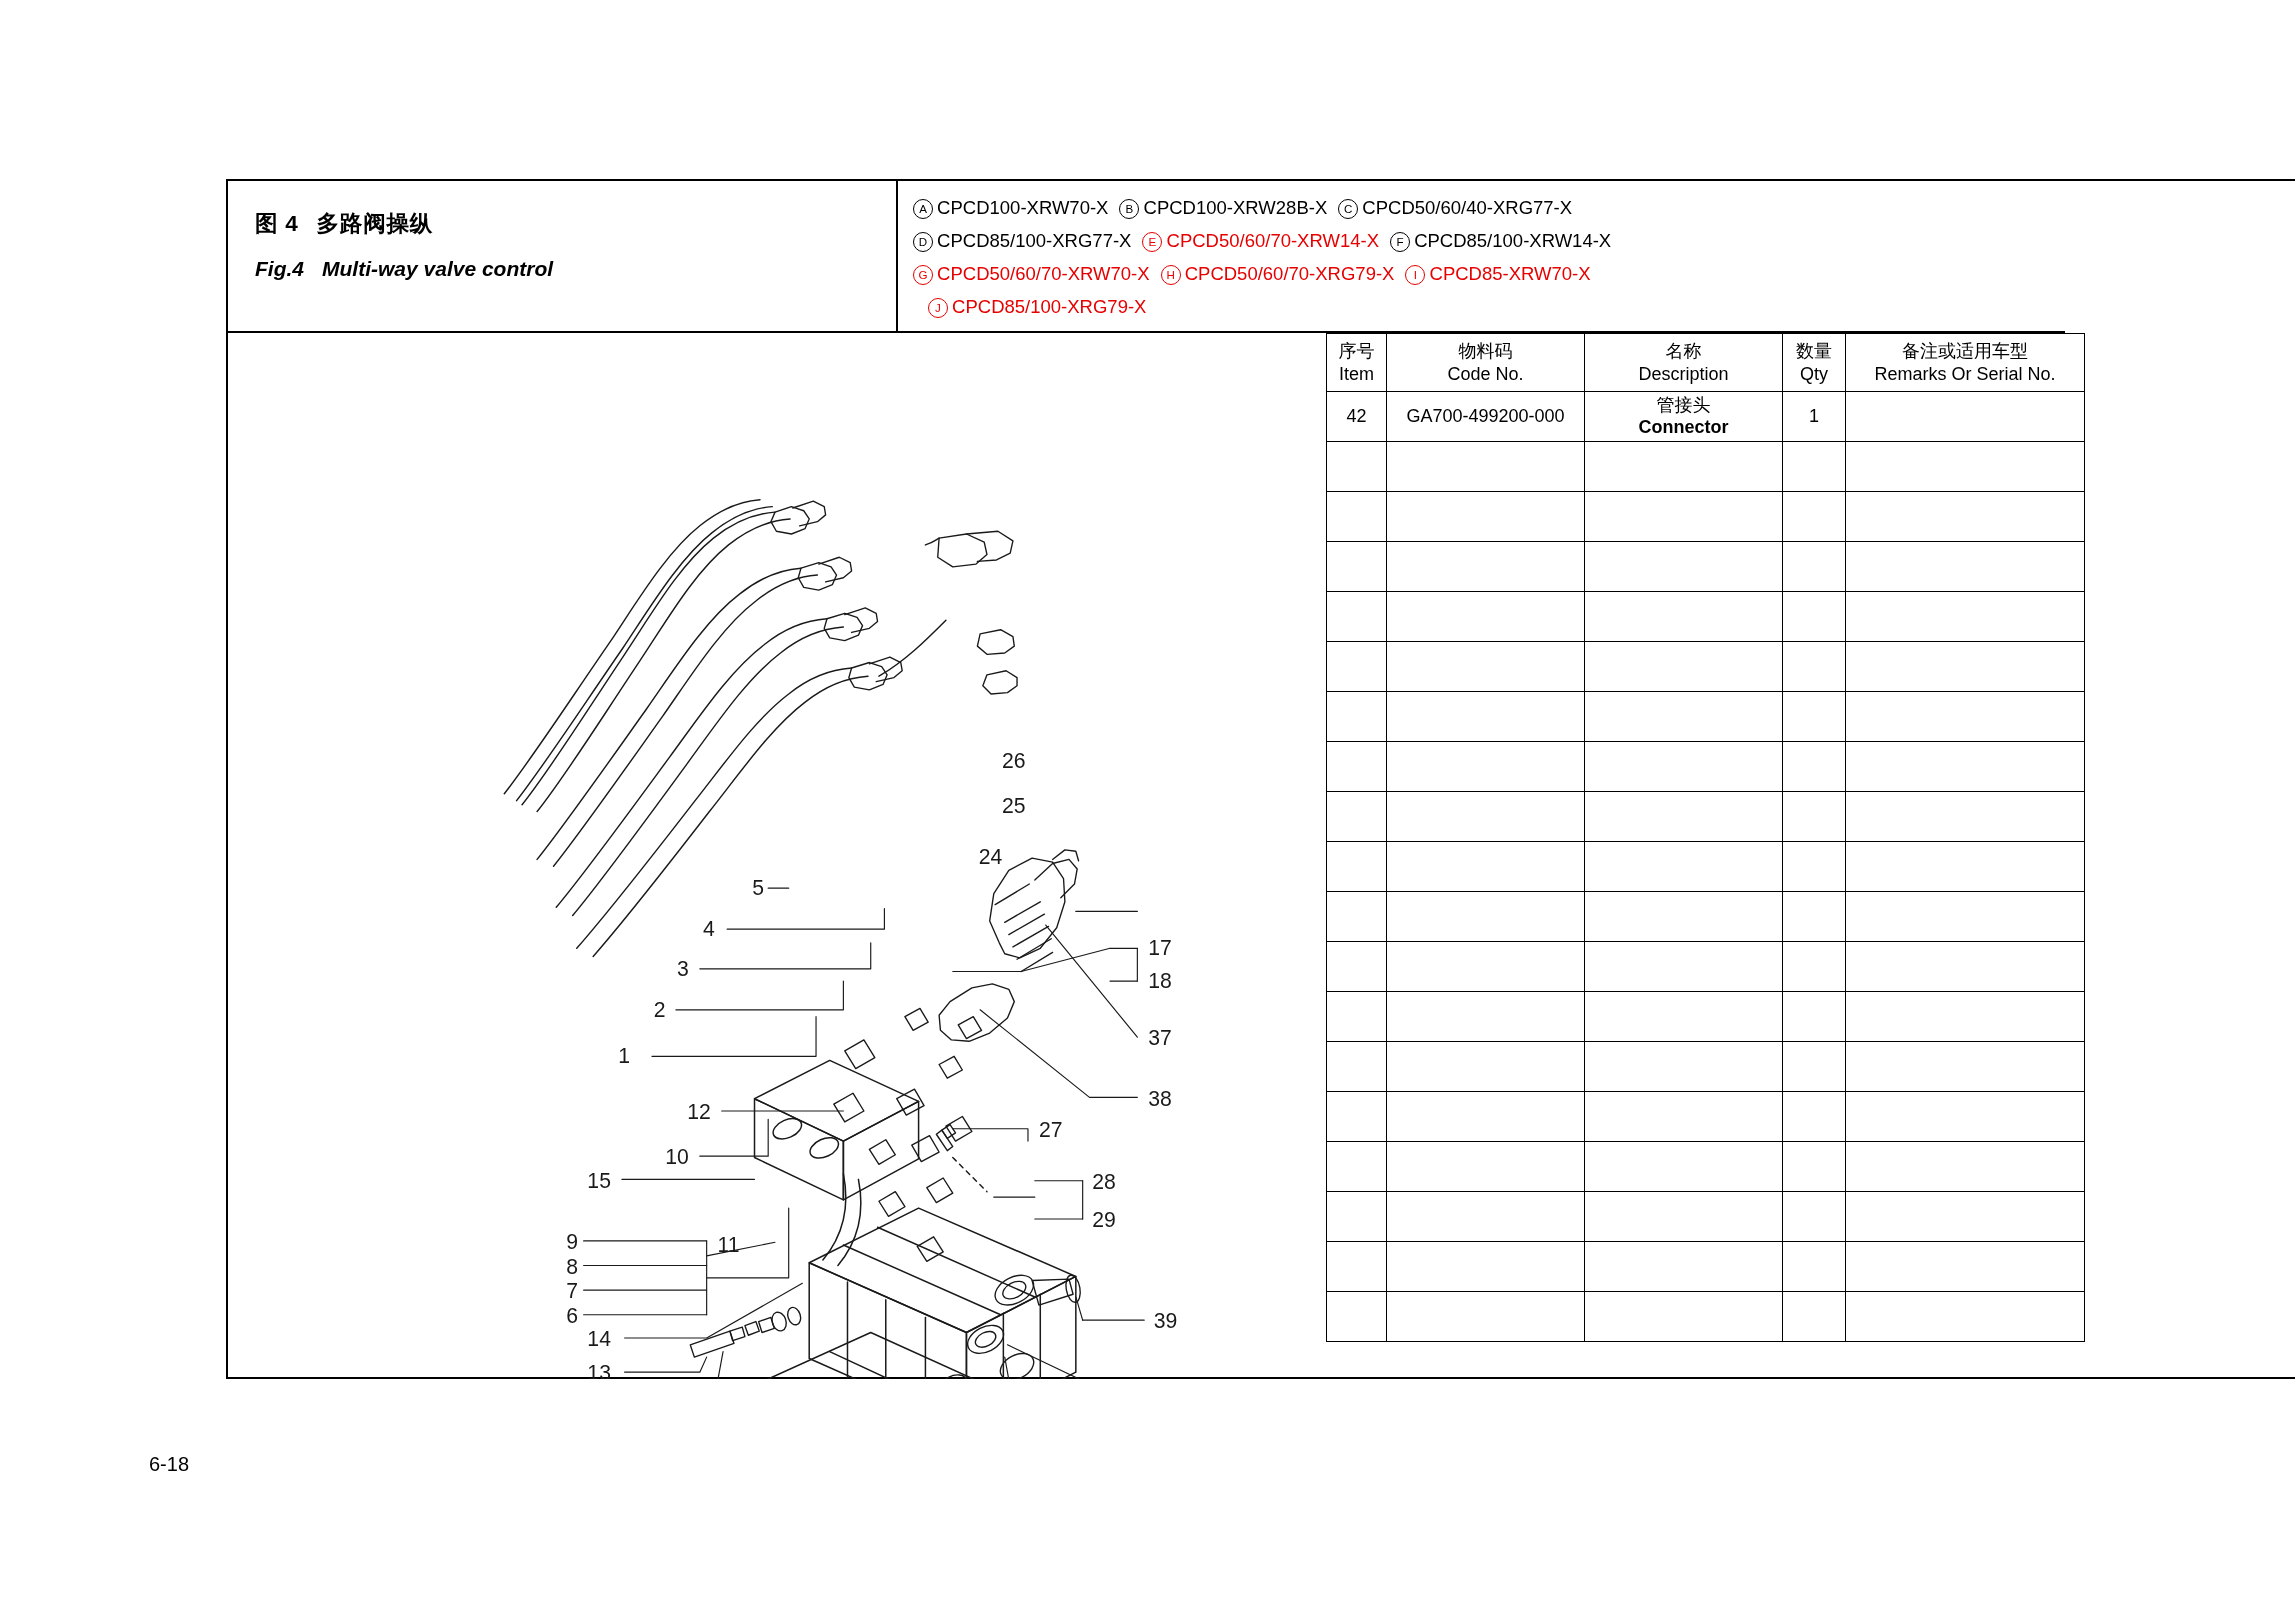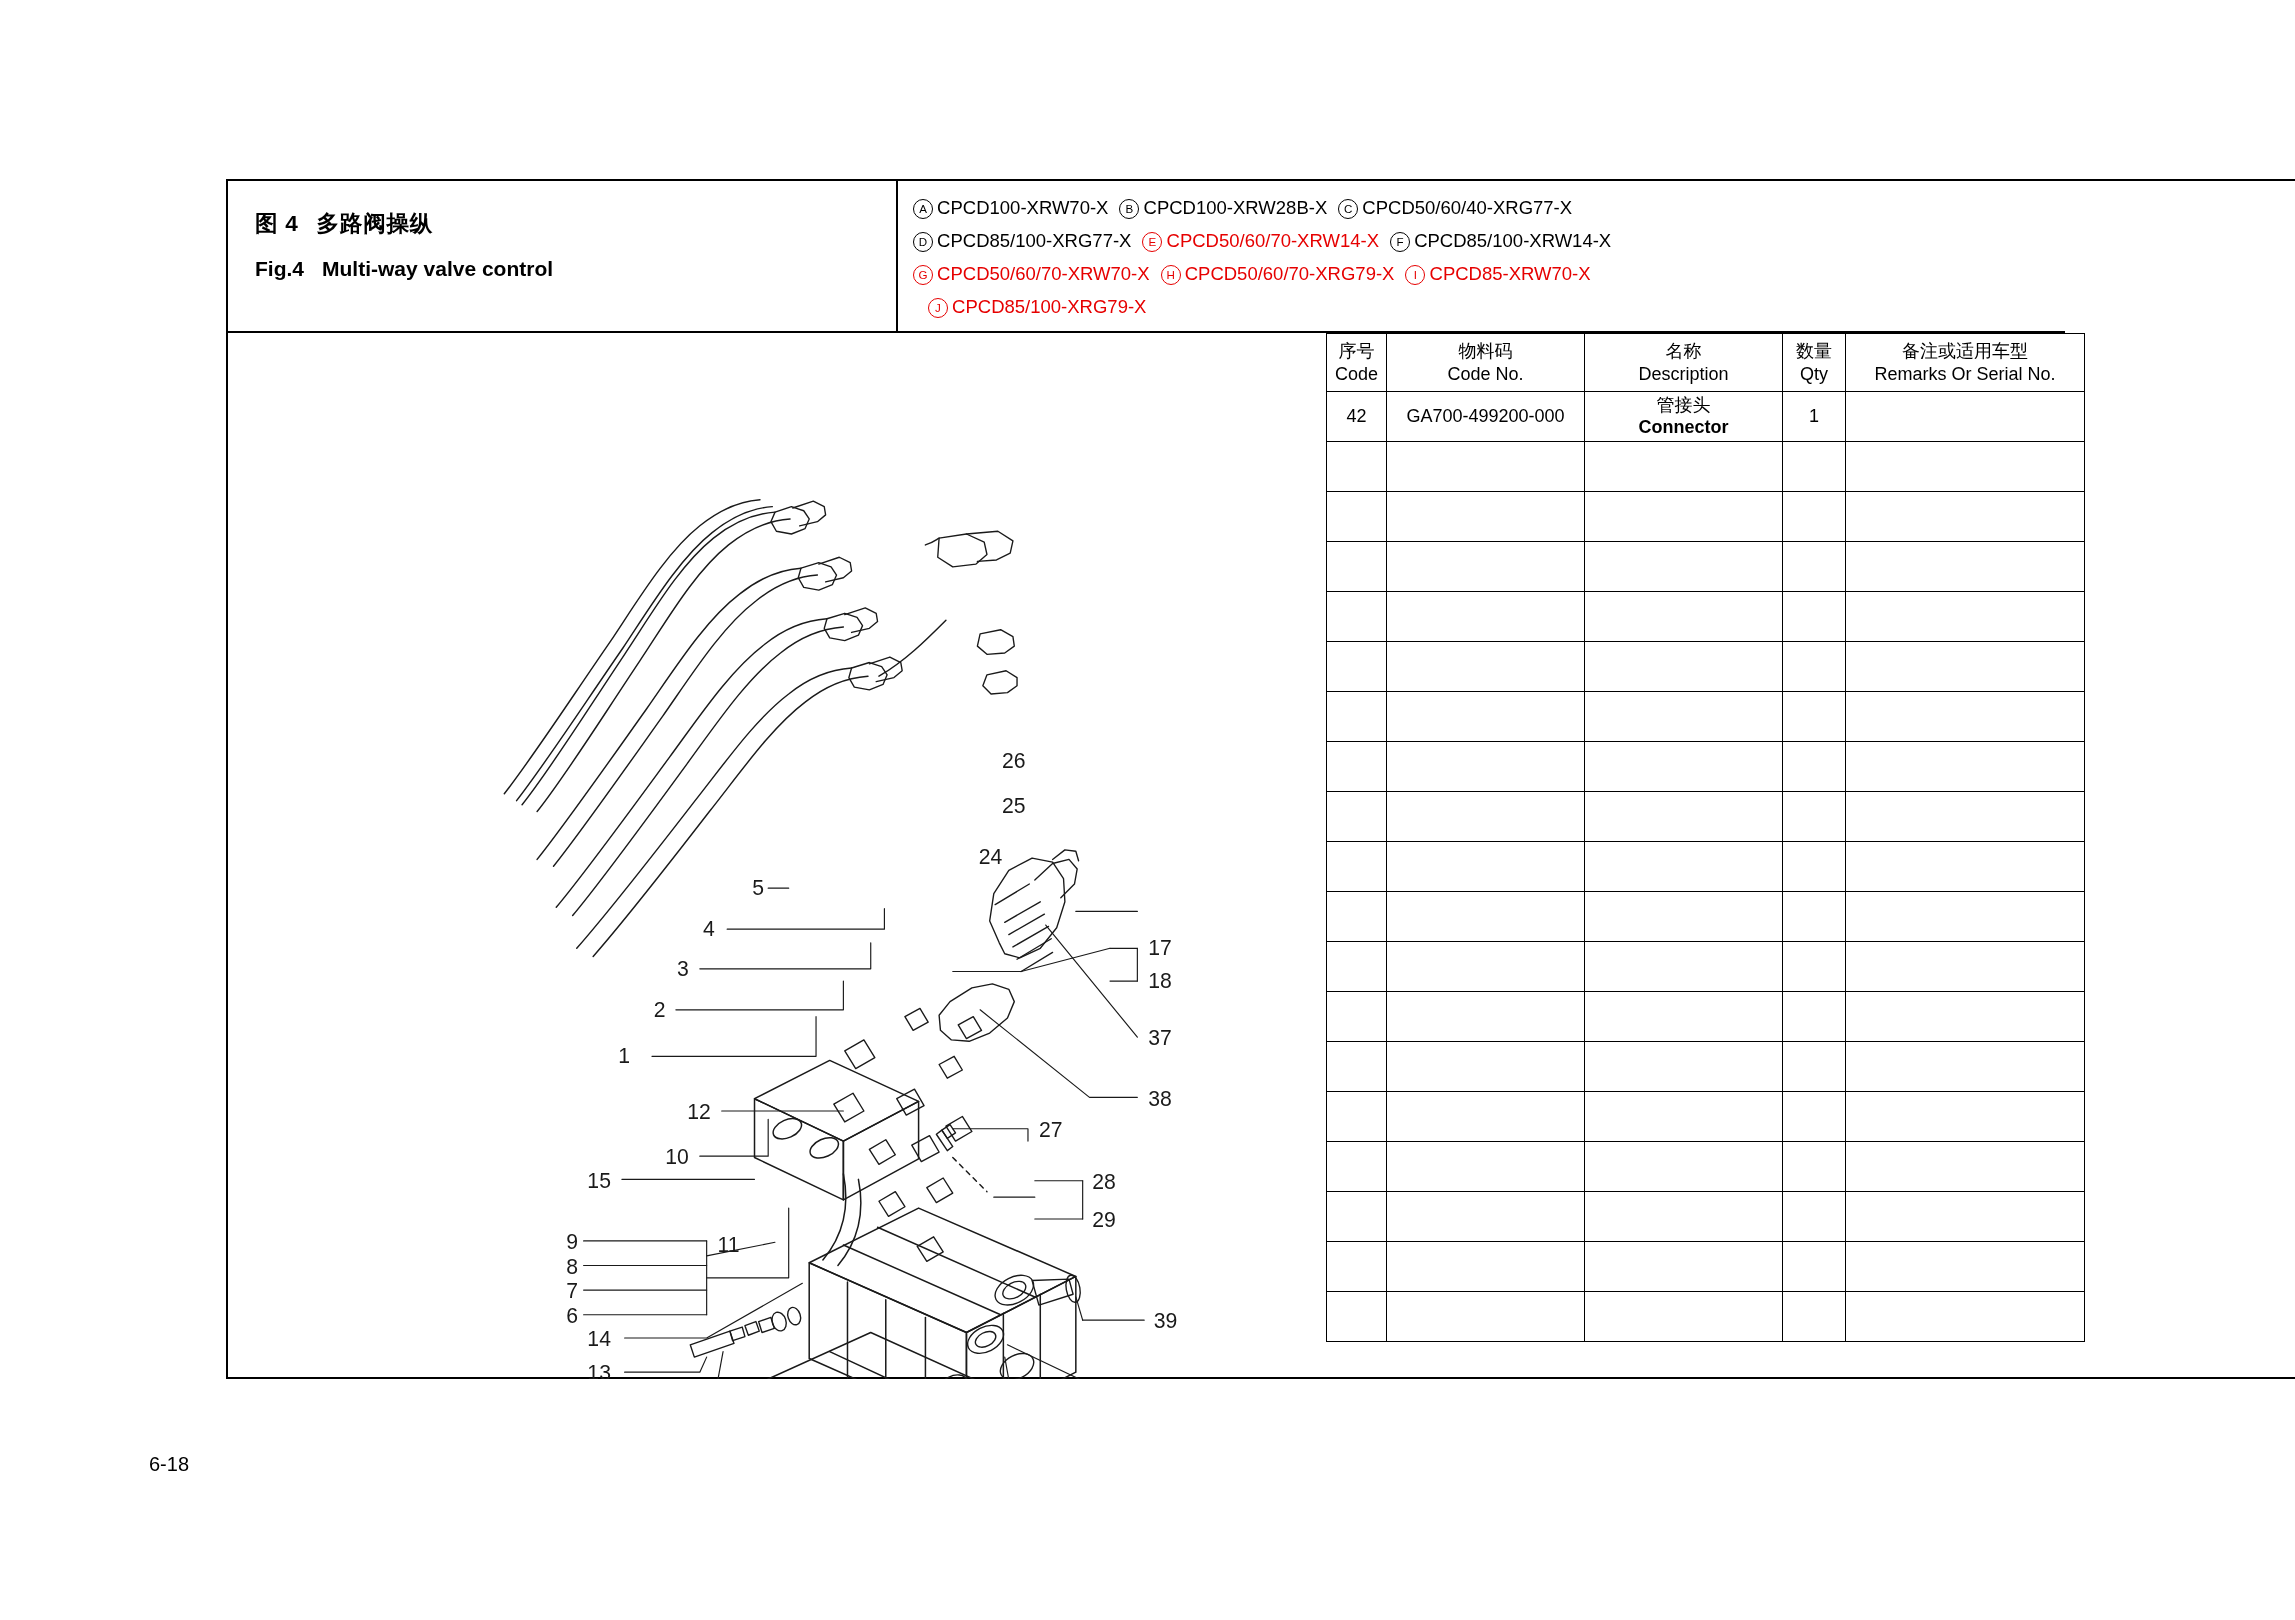--- a/index.html
+++ b/index.html
@@ -50,20 +50,21 @@
     font-weight: bold;
     letter-spacing: 0.7px;
     line-height: 1.2;
     margin-bottom: 19px;
   }
   .title-cn .figlabel { margin-right: 18px; }
   .title-en {
     font-size: 21px;
     font-weight: bold;
     line-height: 1.2;
+    font-style: italic;
   }
   .title-en .figlabel { margin-right: 18px; }
 
   
   .legend {
     position: absolute;
     left: 670px;
     top: 0;
     width: 1167px;
     height: 152px;
@@ -508,21 +509,21 @@
           <col class="col-item">
             <col class="col-code">
             <col class="col-desc">
             <col class="col-qty">
             <col class="col-rem">
         </colgroup>
         <thead>
           <tr>
             <th class="hdr-cell">
               <span class="cn">序号</span>
-              <span class="en">Code</span>
+              <span class="en">Item</span>
             </th>
             <th class="hdr-cell">
               <span class="cn">物料码</span>
               <span class="en">Code No.</span>
             </th>
             <th class="hdr-cell">
               <span class="cn">名称</span>
               <span class="en">Description</span>
             </th>
             <th class="hdr-cell">

